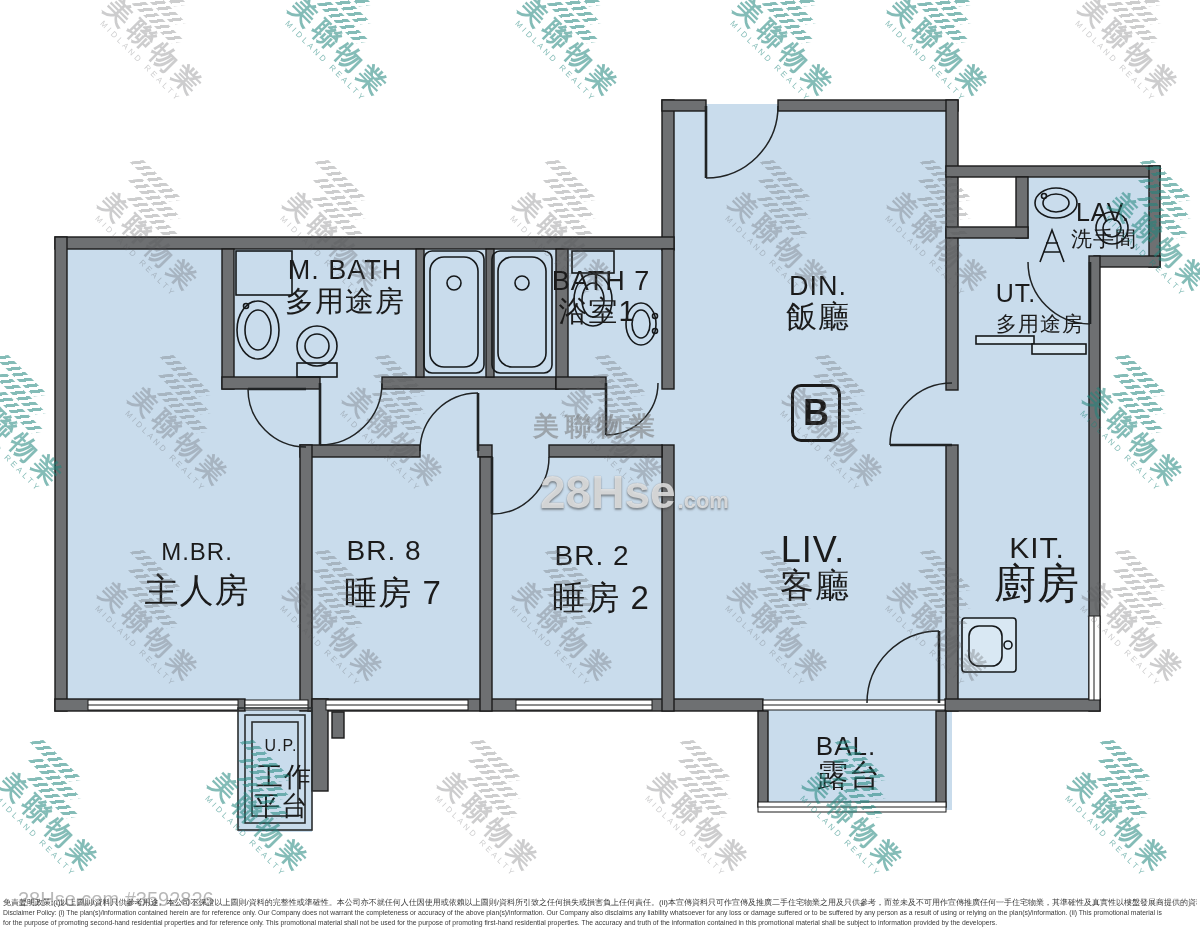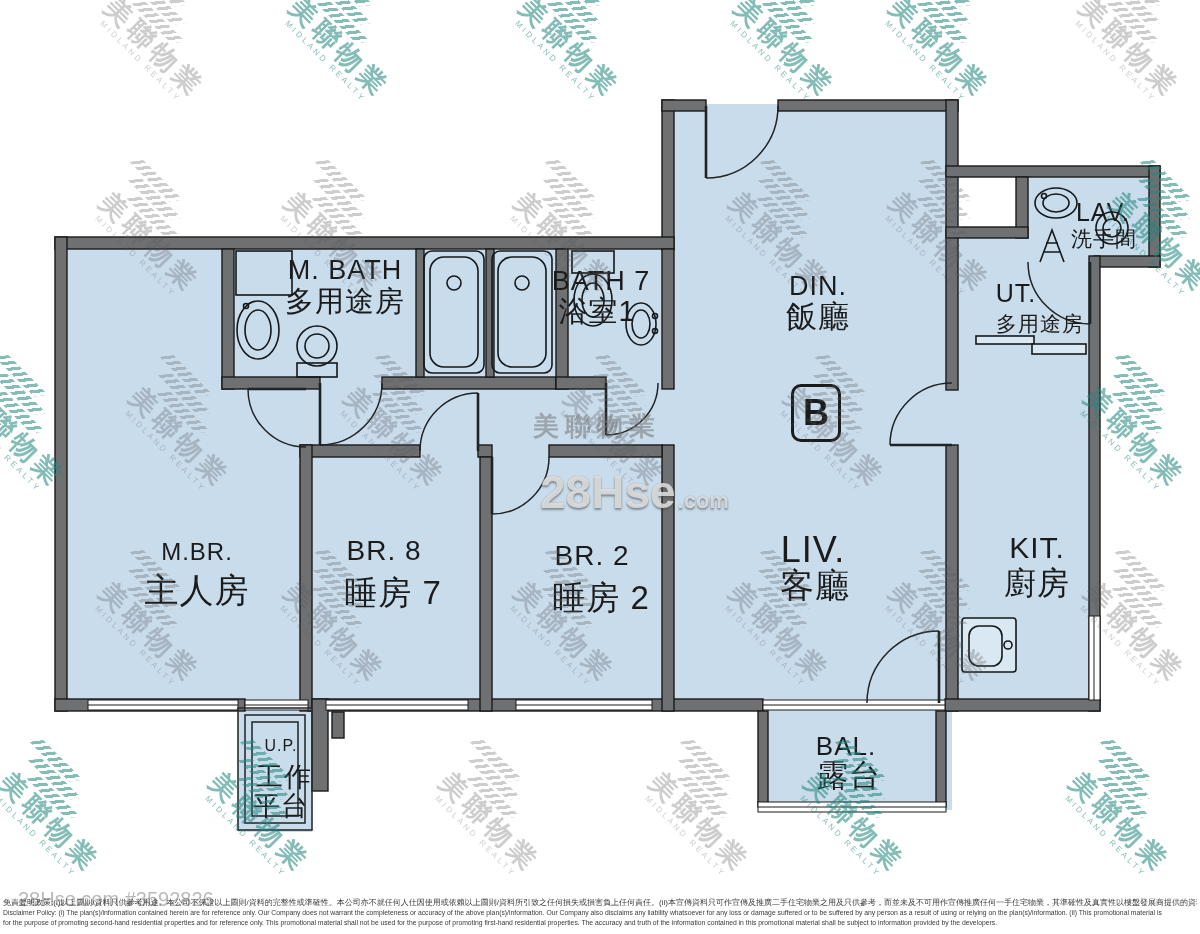--- a/index.html
+++ b/index.html
@@ -220,21 +220,21 @@
   <div class="lbl" style="left:1040px;top:324px;font-size:21px">多用途房</div>
   <div class="lbl" style="left:197px;top:552px;font-size:24px">M.BR.</div>
   <div class="lbl" style="left:197px;top:591px;font-size:34px">主人房</div>
   <div class="lbl" style="left:384px;top:551px;font-size:28px">BR. 8</div>
   <div class="lbl" style="left:393px;top:593px;font-size:33px">睡房  7</div>
   <div class="lbl" style="left:592px;top:556px;font-size:28px">BR. 2</div>
   <div class="lbl" style="left:601px;top:598px;font-size:33px">睡房  2</div>
   <div class="lbl" style="left:813px;top:550px;font-size:36px">LIV.</div>
   <div class="lbl" style="left:815px;top:586px;font-size:34px">客廳</div>
   <div class="lbl" style="left:1037px;top:548px;font-size:30px">KIT.</div>
-  <div class="lbl" style="left:1037px;top:584px;font-size:32px">廚房</div>
+  <div class="lbl" style="left:1037px;top:584px;font-size:42px">廚房</div>
   <div class="lbl" style="left:281px;top:746px;font-size:16px">U.P.</div>
   <div class="lbl" style="left:284px;top:777px;font-size:27px">工作</div>
   <div class="lbl" style="left:281px;top:806px;font-size:27px">平台</div>
   <div class="lbl" style="left:846px;top:746px;font-size:26px">BAL.</div>
   <div class="lbl" style="left:849px;top:776px;font-size:31px">露台</div>
 
   <div class="badge" style="left:816px;top:413px">B</div>
 
   <div id="wm-layer">
       <div class="wm g" style="left: 165px; top: 60px;">

